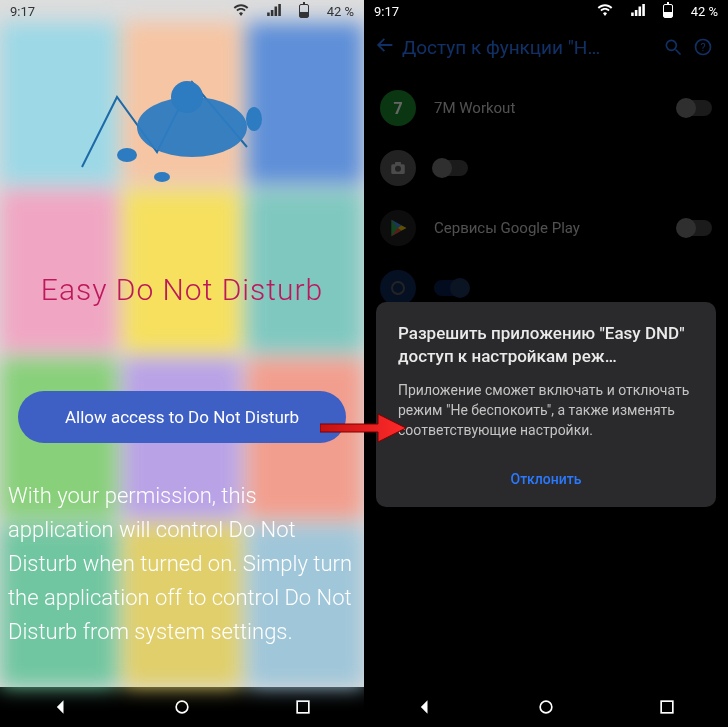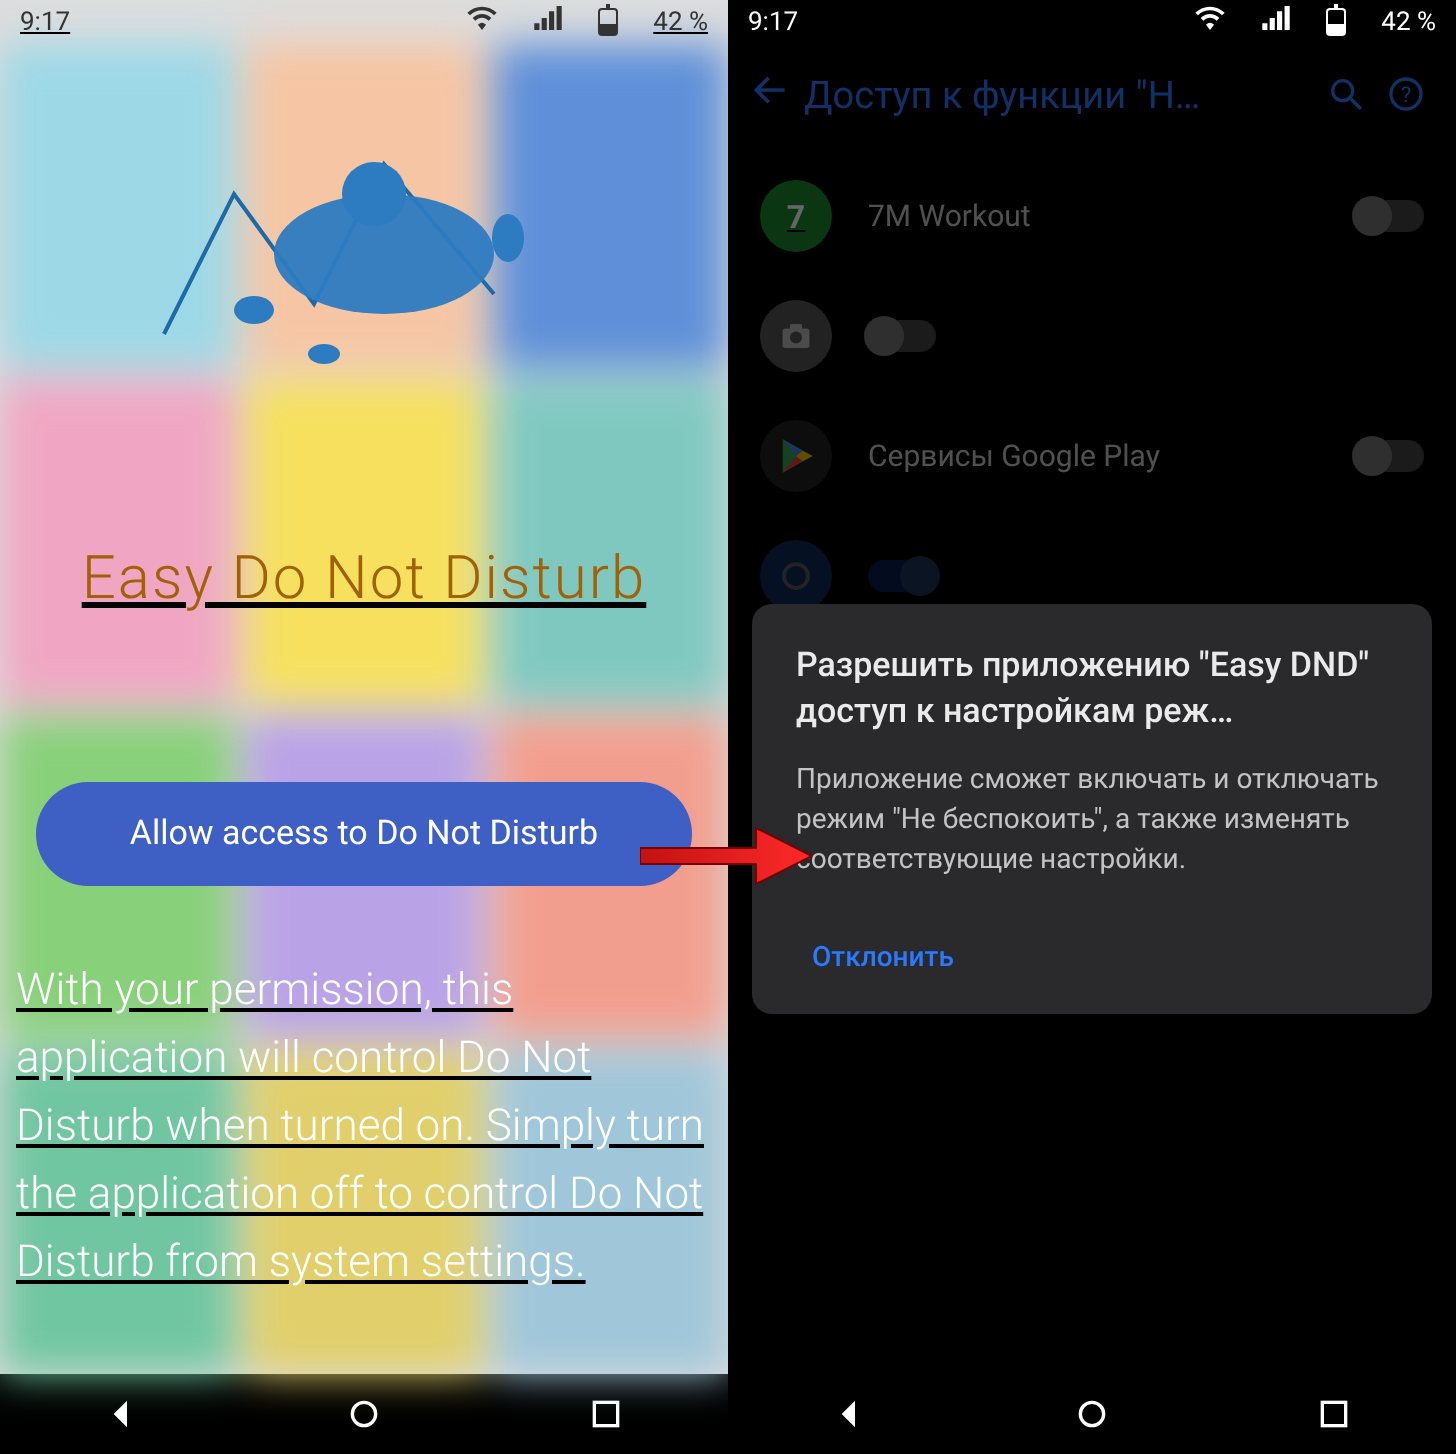--- a/index.html
+++ b/index.html
@@ -1,17 +1,17 @@
 <!DOCTYPE html>
 <html><head>
   <meta charset="utf-8">
   <style>
     * { margin:0; padding:0; box-sizing:border-box; font-family: "Segoe UI", Roboto, Arial, sans-serif; }
     body { width:728px; height:727px; background:#ddd; overflow:hidden; }
-    .stage { display:flex; width:728px; height:727px; position:relative;text-decoration:underline; }
+    .stage { display:flex; width:728px; height:727px; position:relative; }
     .phone { width:364px; height:727px; position:relative; display:flex; flex-direction:column; }
     
     .statusbar { height:22px; display:flex; align-items:center; justify-content:space-between; padding:0 10px; font-size:13px; color:#fff; z-index:4; position:relative; }
     .phone-left .statusbar { color:#333; }
     .status-right { display:flex; align-items:center; gap:18px; }
     .wifi, .sig, .bat { display:inline-block; }
     .bat { width:10px; height:14px; border:1px solid currentColor; border-radius:2px; position:relative; }
     .bat::before { content:""; position:absolute; bottom:0; left:0; right:0; height:42%; background:currentColor; }
     .bat::after { content:""; position:absolute; top:-3px; left:3px; right:3px; height:2px; background:currentColor; }
     
@@ -19,21 +19,21 @@
     .navbtn { width:22px; height:22px; color:#fff; display:flex; align-items:center; justify-content:center; }
     .navbtn svg { width:20px; height:20px; }
     
     .phone-left { overflow:hidden; }
     .phone-left .content { flex:1; position:relative; display:flex; flex-direction:column; }
     .tile-bg { position:absolute; inset:0; display:grid; grid-template-columns:repeat(3,1fr); grid-template-rows:repeat(4,1fr); gap:6px; filter:blur(10px); z-index:0; }
     .tile { width:100%; height:100%; }
     .illustration { position:absolute; top:0; left:0; right:0; height:210px; display:flex; align-items:center; justify-content:center; z-index:2; }
     .illustration svg { width:220px; height:140px; }
     .title-area { margin-top:250px; text-align:center; z-index:3; position:relative; }
-    .app-title { color:#a16207; font-size:30px; font-weight:300; letter-spacing:1px; }
+    .app-title { color:#be185d; font-size:30px; font-weight:300; letter-spacing:1px; }
     .main-btn-wrap { margin-top:84px; padding:0 18px; z-index:3; position:relative; }
     .main-btn { width:100%; height:52px; border:none; border-radius:26px; background:#3e5fc4; color:#fff; font-size:17px; font-weight:400; }
     .desc { margin-top:36px; padding:0 8px; color:#fff; font-size:22px; line-height:1.55; z-index:3; position:relative; font-weight:300; }
     
     .phone-right { background:#000; color:#eee; }
     .phone-right .content { flex:1; position:relative; display:flex; flex-direction:column; }
     .appbar { display:flex; align-items:center; height:50px; padding:0 10px; color:#2a79ff; }
     .appbar .back { width:28px; }
     .appbar .title { flex:1; font-size:19px; overflow:hidden; white-space:nowrap; text-overflow:ellipsis; }
     .appbar .act { width:30px; display:flex; justify-content:center; }
@@ -48,21 +48,21 @@
     .row .label { flex:1; color:#c8c8c8; font-size:15px; overflow:hidden; white-space:nowrap; text-overflow:ellipsis; }
     .toggle { width:34px; height:16px; border-radius:8px; background:#444; position:relative; }
     .toggle::after { content:""; position:absolute; top:-2px; width:20px; height:20px; border-radius:50%; background:#777; left:-2px;}
     .toggle.on { background:#1a5cd6; }
     .toggle.on::after { background:#4a90ff; left:auto; right:-2px; }
     
     .scrim { position:absolute; inset:0; background:rgba(0,0,0,0.6); z-index:5; }
     .dialog { position:absolute; left:12px; right:12px; top:280px; background:#2a2a2c; border-radius:10px; padding:20px 22px 10px; z-index:6; color:#eaeaea; }
     .dialog-title { font-size:17px; font-weight:500; line-height:1.35; margin-bottom:12px; white-space:pre-line; }
     .dialog-body { font-size:14px; line-height:1.45; color:#c4c4c4; }
-    .dialog-btns { display:flex; justify-content:space-between; gap:23px; margin-top:20px; }
+    .dialog-btns { display:flex; justify-content:center; gap:23px; margin-top:20px; }
     .dialog-btn { background:none; border:none; color:#2a79ff; font-size:14px; font-weight:500; padding:10px 8px; }
     
     .arrow { position:absolute; left:320px; top:412px; z-index:50; }
 
     .dimmed { opacity:0.35; }
   </style>
 </head>
 <body>
 
 <div class="stage">

